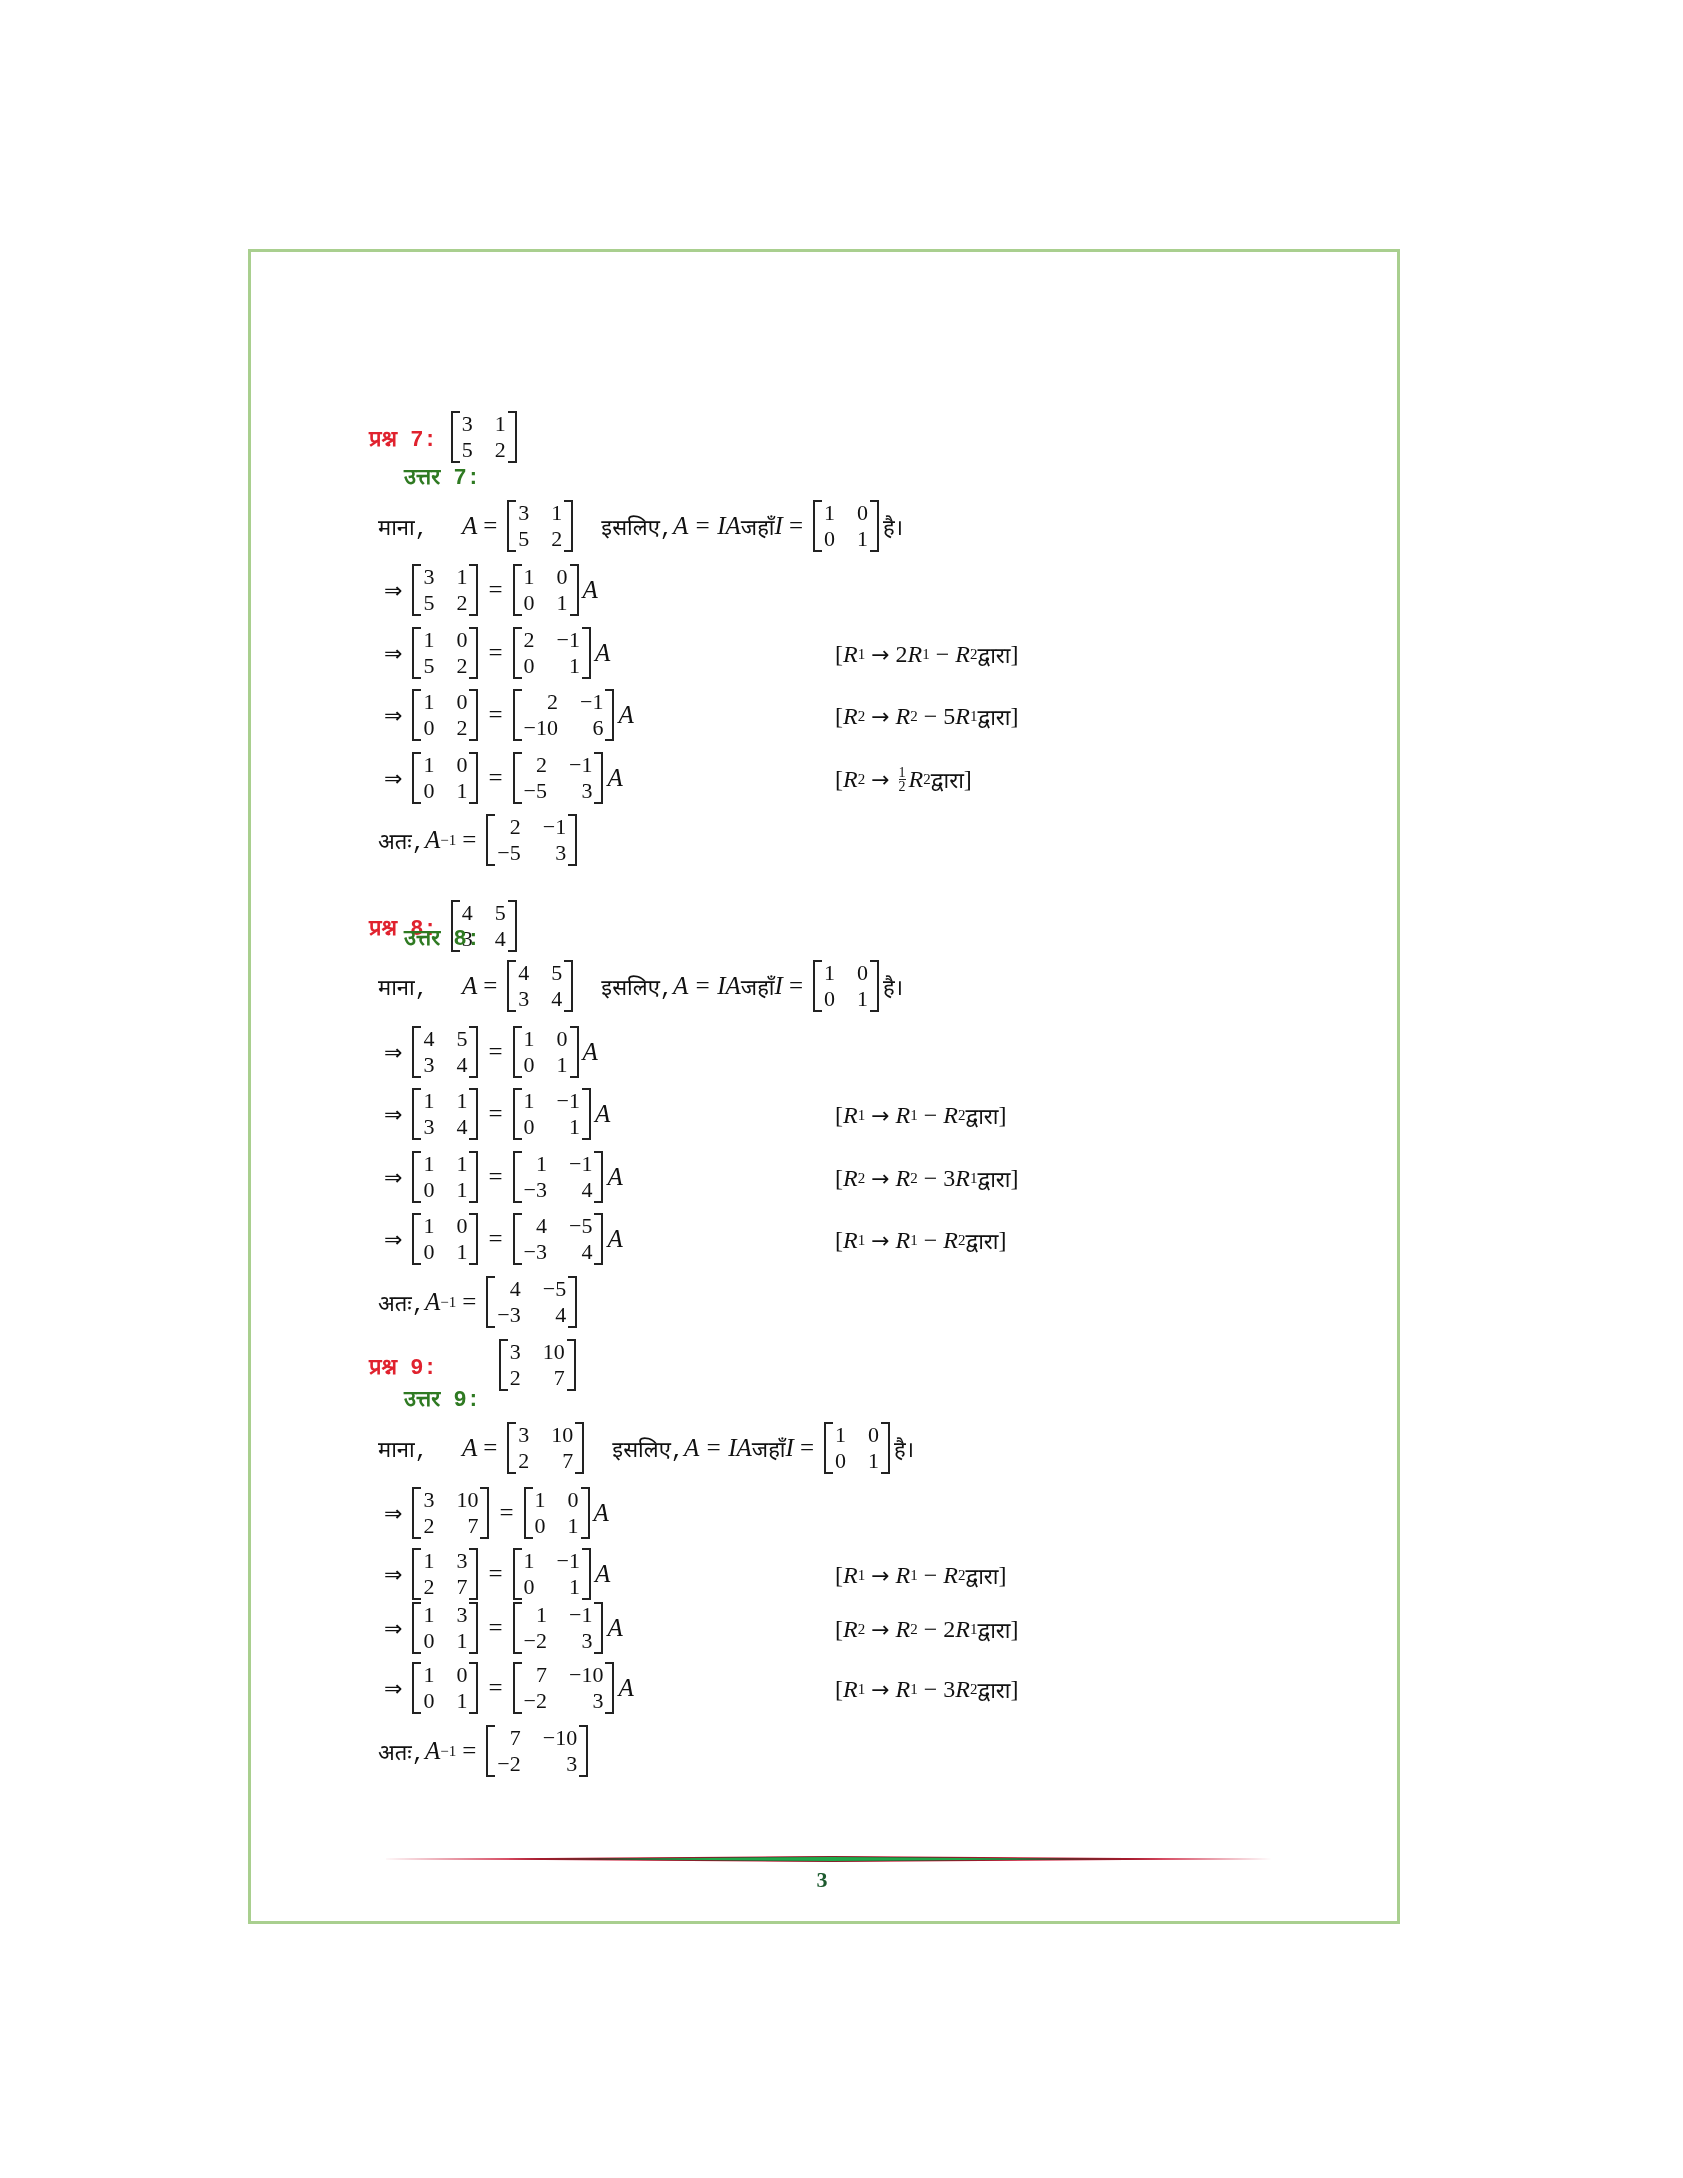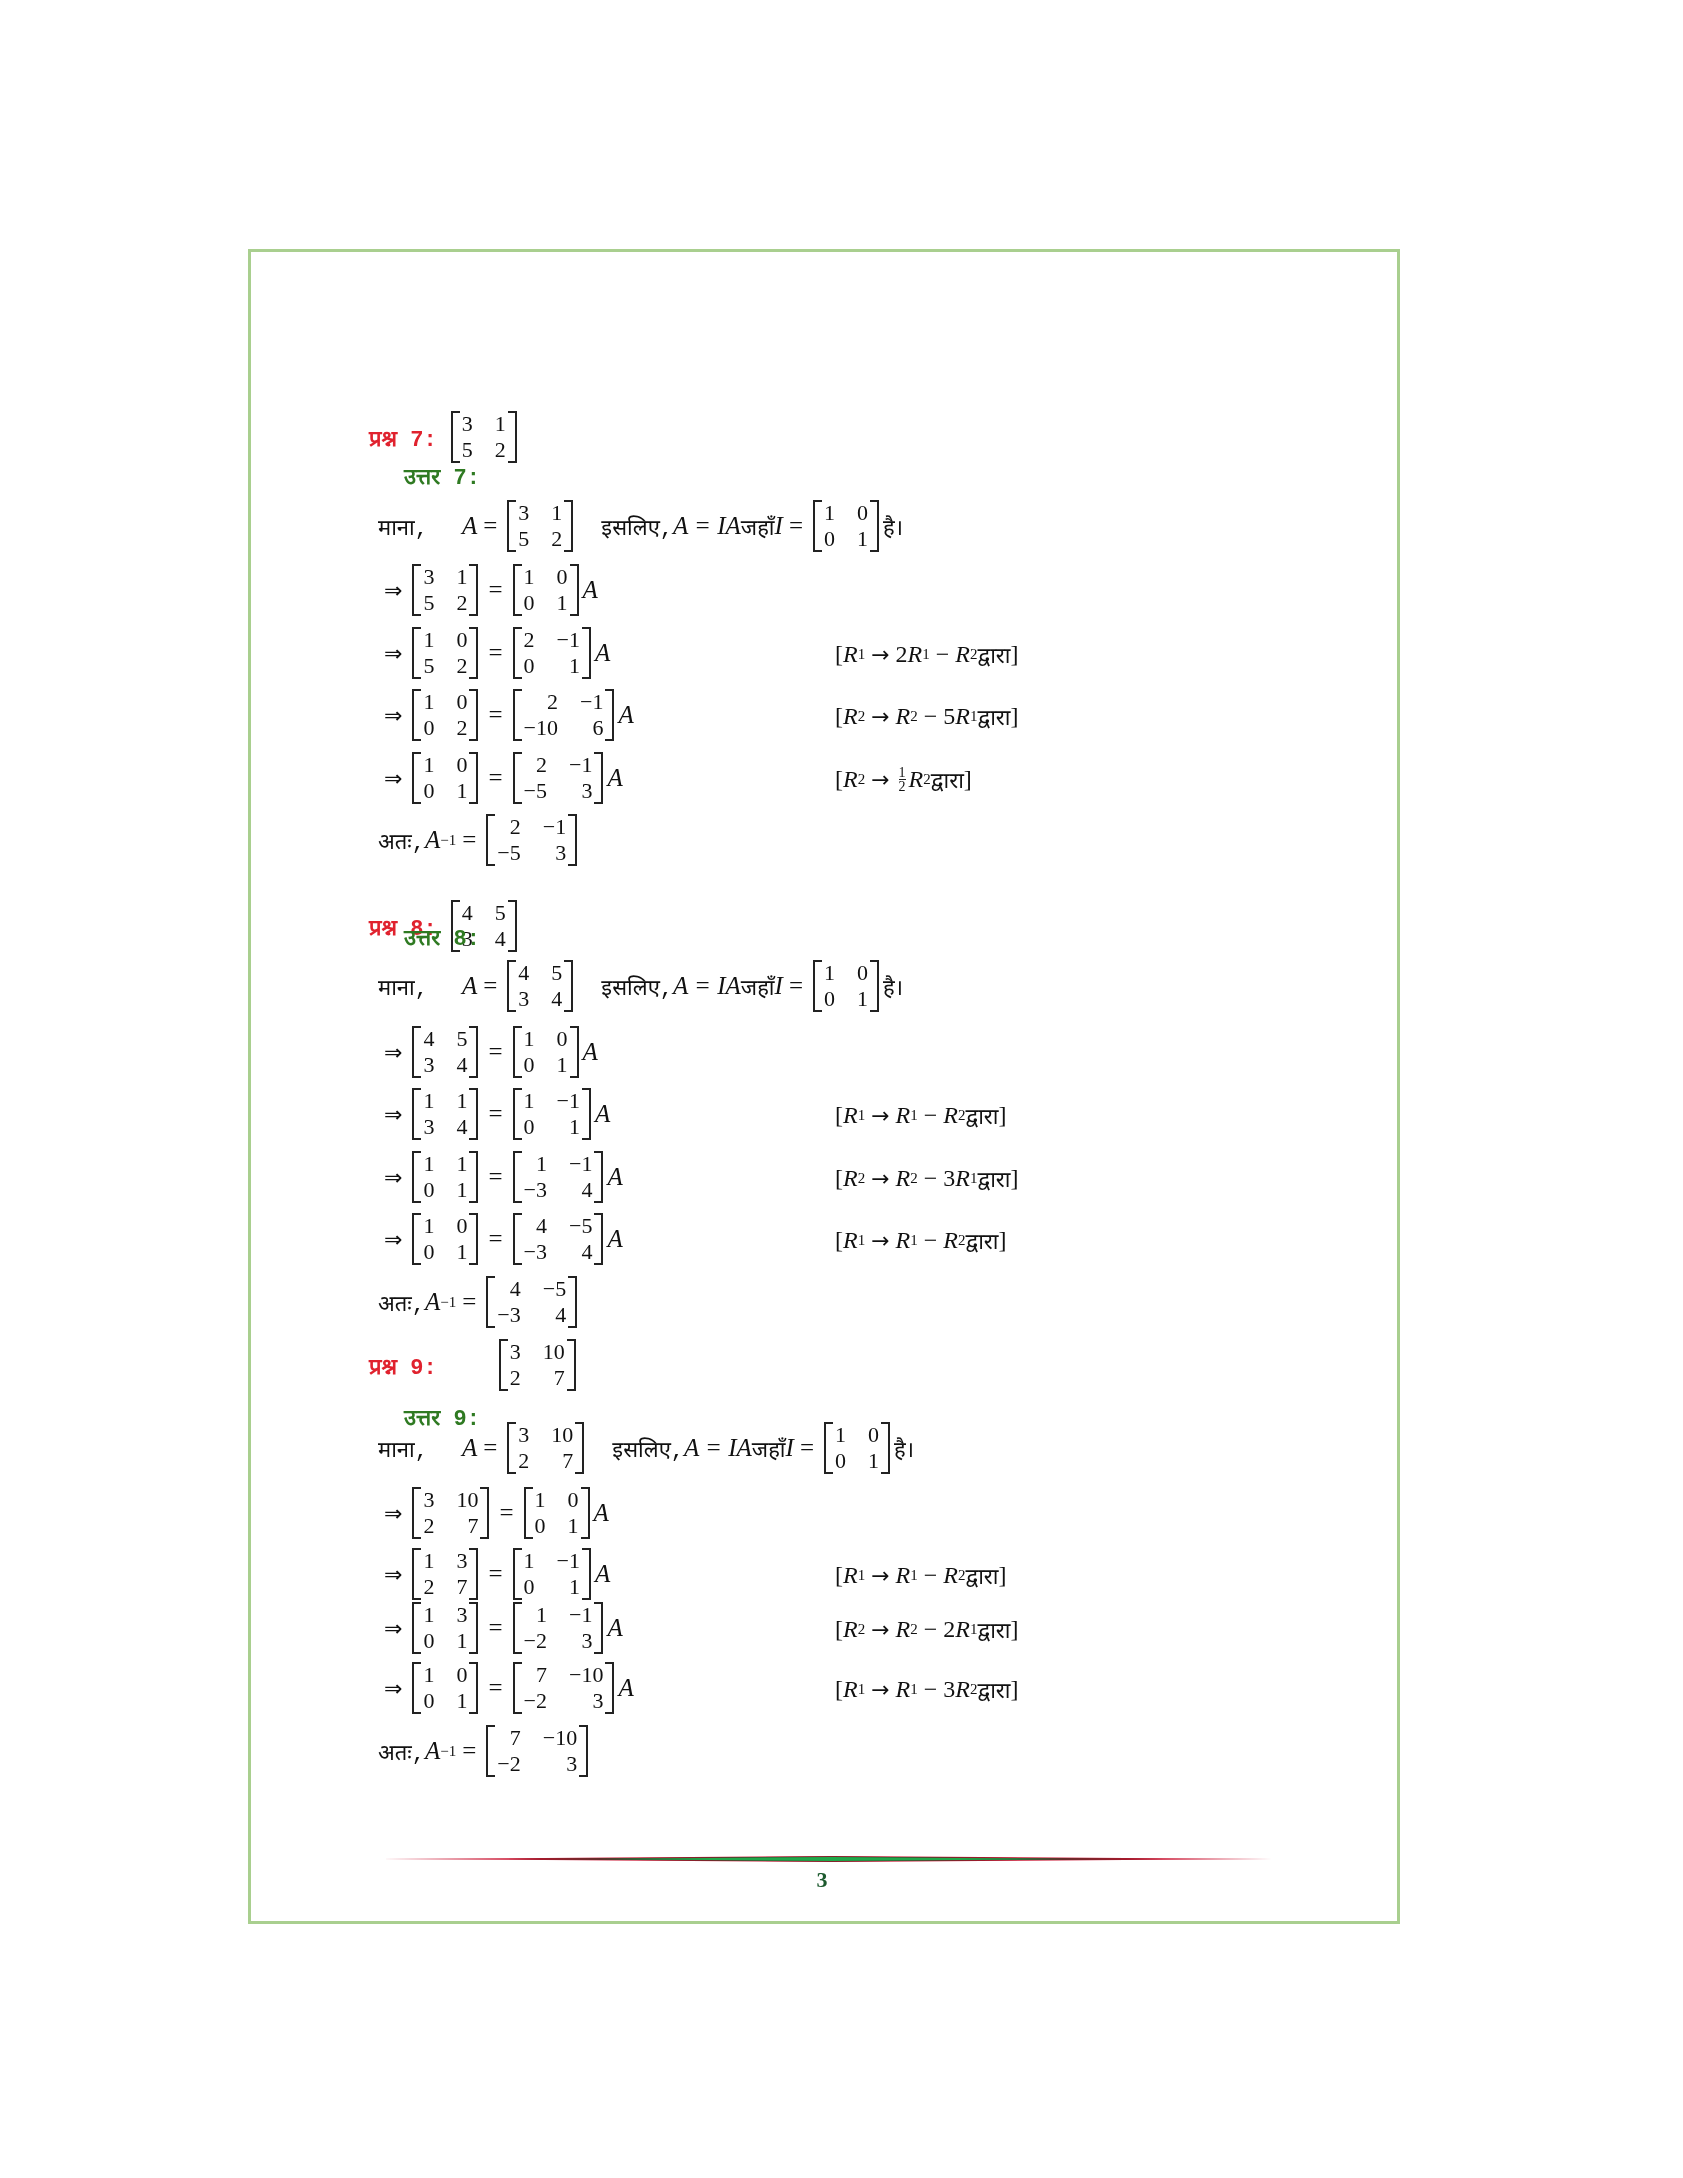--- a/index.html
+++ b/index.html
@@ -454,21 +454,21 @@
         <span class="br l"></span>
         <span class="grid">
           <span>3</span>
           <span>10</span>
           <span>2</span>
           <span>7</span>
         </span>
         <span class="br r"></span>
       </span>
     </div>
-    <div class="line" style="top: 1382px; left: 404px; margin-top: 19px;">
+    <div class="line" style="top: 1382px; left: 404px;">
       <span class="a-label deva">उत्तर 9:</span>
     </div>
     <div class="line" style="top: 1422px; left: 378px;">
       <span class="deva">माना,</span>
       <span style="width: 34px; display: inline-block;"></span>
       <span class="it">A</span>
       <span class="op">=</span>
       <span class="mat">
         <span class="br l"></span>
         <span class="grid">

